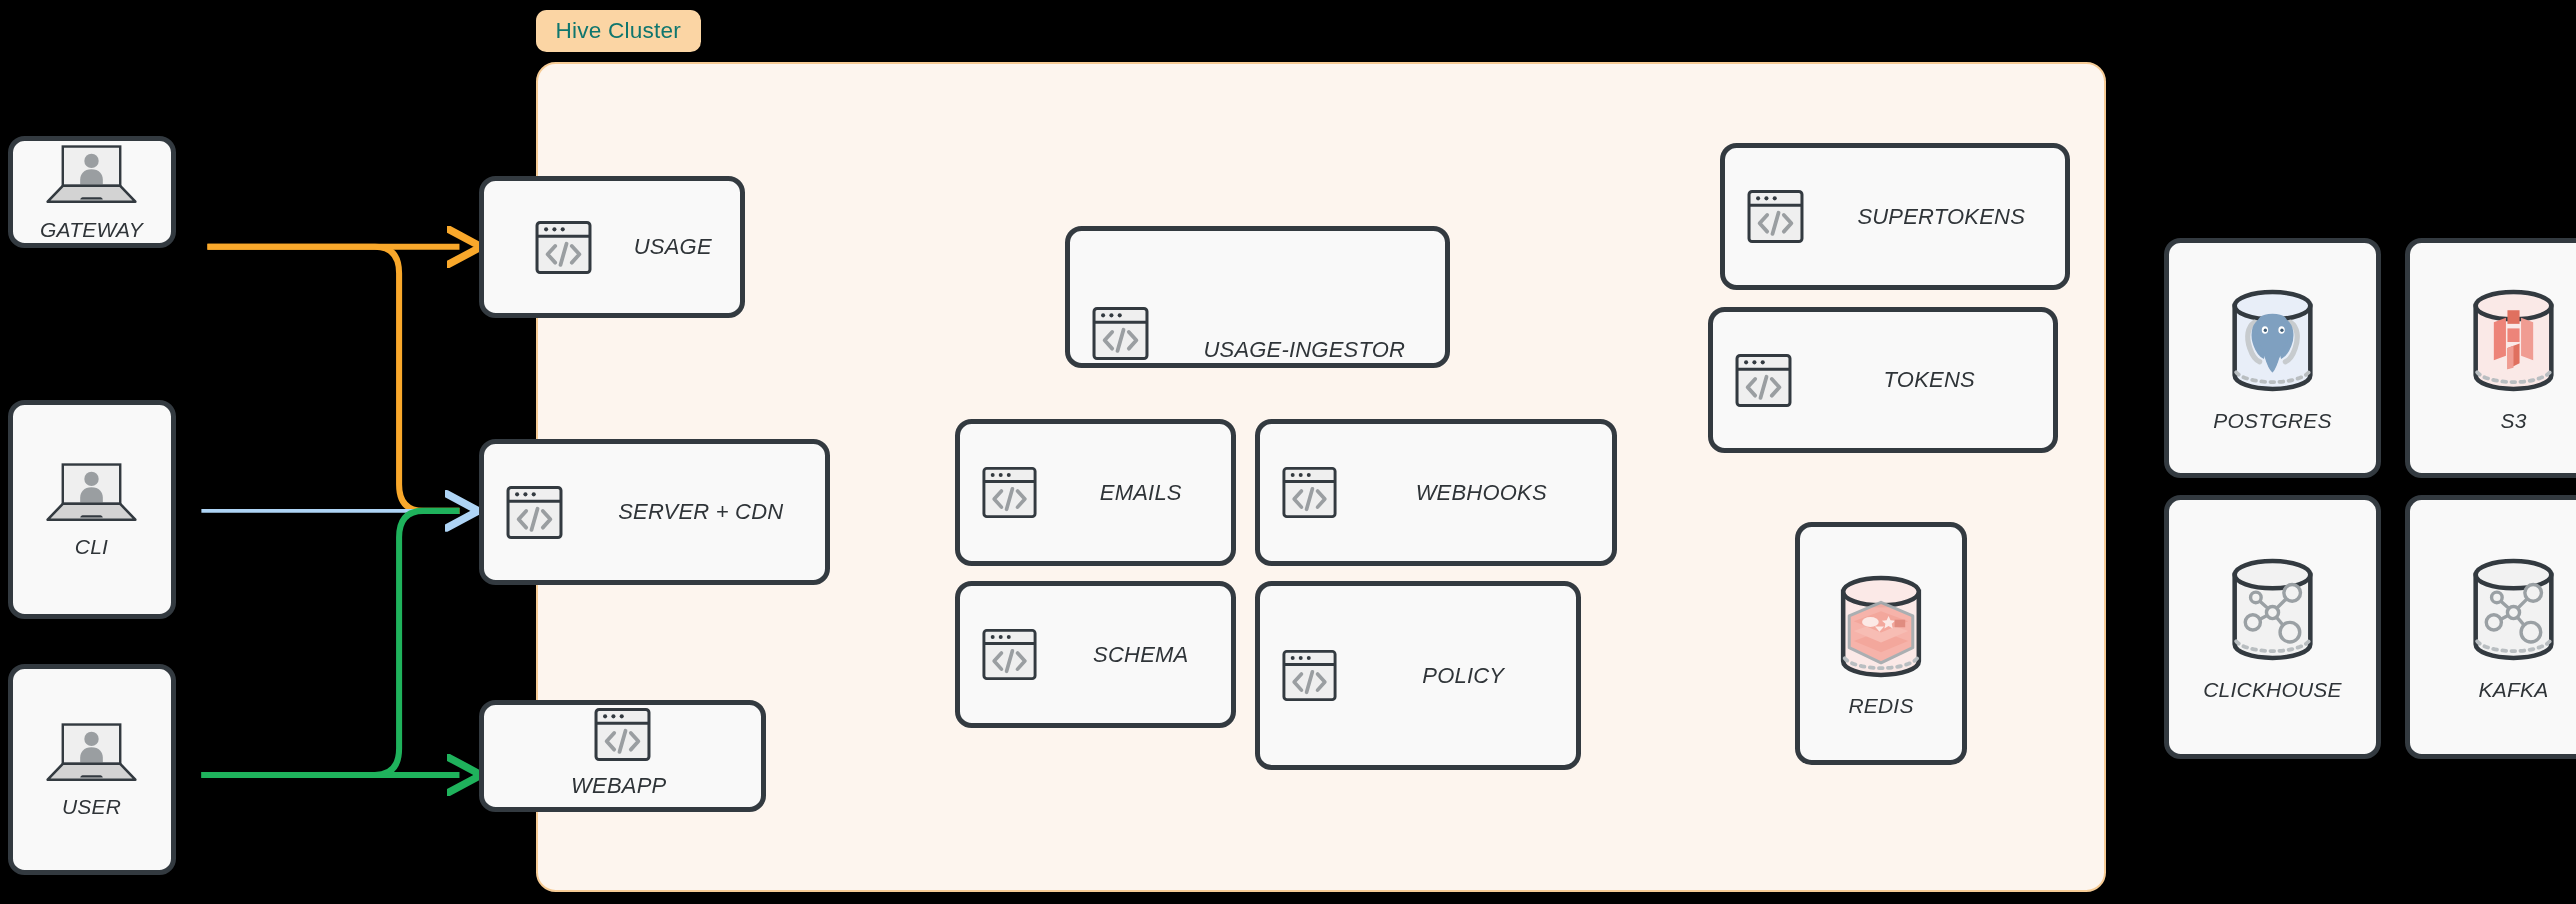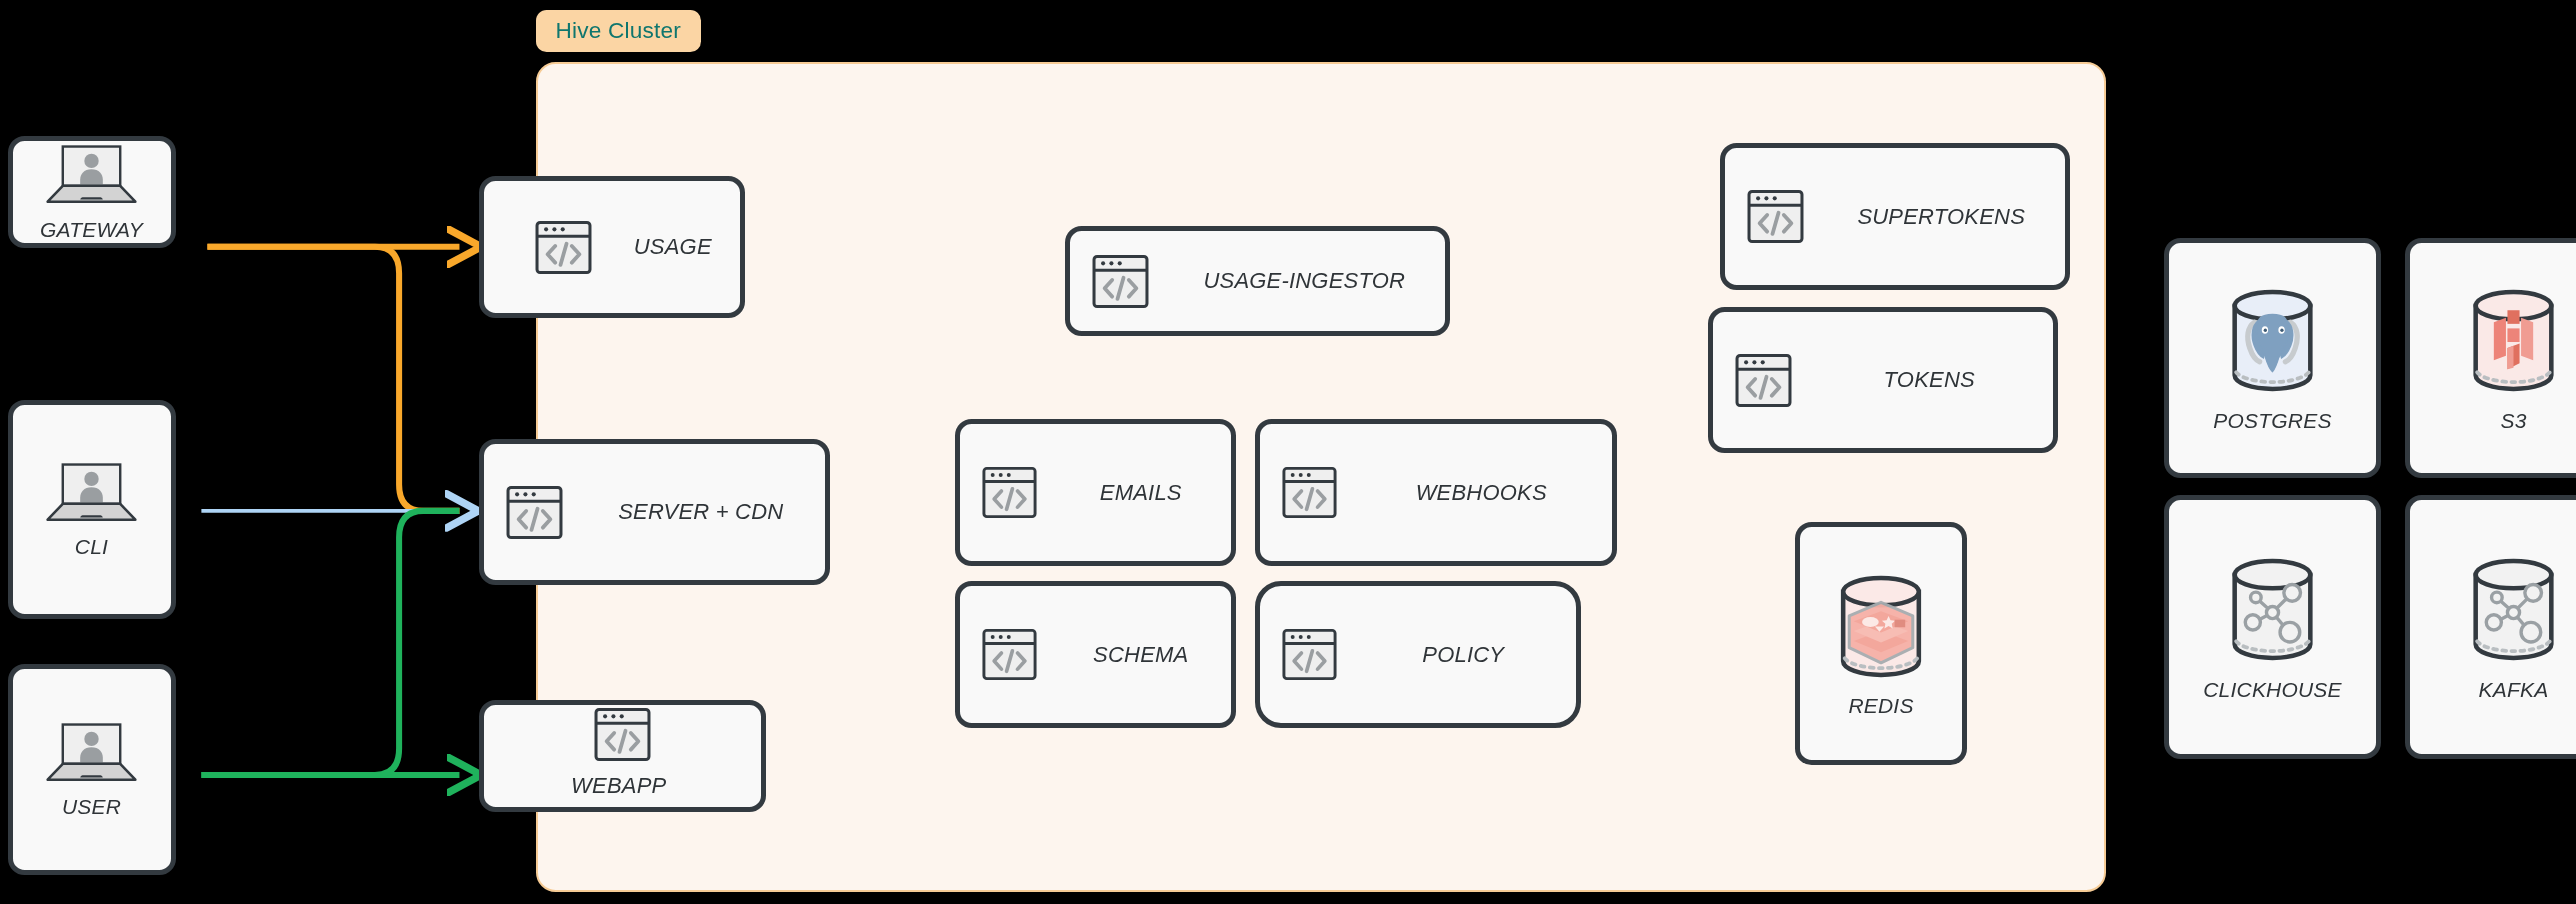--- a/index.html
+++ b/index.html
@@ -257,21 +257,21 @@
           <path d="M50,37 L60,48 L50,59"></path>
           <path d="M43,34 L35,62"></path>
         </g>
       </svg>
     </span>
     <span class="label-wrap">
       <span class="node-label">WEBAPP</span>
     </span>
   </div>
 
-  <div class="node svc" style="left:1065px; top:226px; width:385px; height:110px;">
+  <div class="node svc" style="left:1065px; top:226px; width:385px; height:142px;align-items:flex-end;">
     <span class="icon-wrap" style="width:101px;">
       <svg width="59" height="59" viewBox="0 0 78 78" aria-hidden="true">
         <rect x="4" y="6" width="70" height="66" rx="4" fill="#EFEFEF" stroke="#333A40" stroke-width="4"></rect>
         <path d="M4,24 H74" stroke="#333A40" stroke-width="4"></path>
         <g fill="#333A40">
             <circle cx="16" cy="15" r="2.7"></circle>
             <circle cx="27" cy="15" r="2.7"></circle>
             <circle cx="38" cy="15" r="2.7"></circle>
           </g>
         <g fill="none" stroke="#9A9EA1" stroke-width="5" stroke-linecap="round" stroke-linejoin="round">
@@ -345,21 +345,21 @@
           <path d="M50,37 L60,48 L50,59"></path>
           <path d="M43,34 L35,62"></path>
         </g>
       </svg>
     </span>
     <span class="label-wrap">
       <span class="node-label">SCHEMA</span>
     </span>
   </div>
 
-  <div class="node svc" style="left:1255px; top:581px; width:326px; height:147px;border-radius:26px;">
+  <div class="node svc" style="left:1255px; top:581px; width:326px; height:189px;">
     <span class="icon-wrap" style="width:98px;">
       <svg width="57" height="57" viewBox="0 0 78 78" aria-hidden="true">
         <rect x="4" y="6" width="70" height="66" rx="4" fill="#EFEFEF" stroke="#333A40" stroke-width="4"></rect>
         <path d="M4,24 H74" stroke="#333A40" stroke-width="4"></path>
         <g fill="#333A40">
             <circle cx="16" cy="15" r="2.7"></circle>
             <circle cx="27" cy="15" r="2.7"></circle>
             <circle cx="38" cy="15" r="2.7"></circle>
           </g>
         <g fill="none" stroke="#9A9EA1" stroke-width="5" stroke-linecap="round" stroke-linejoin="round">

